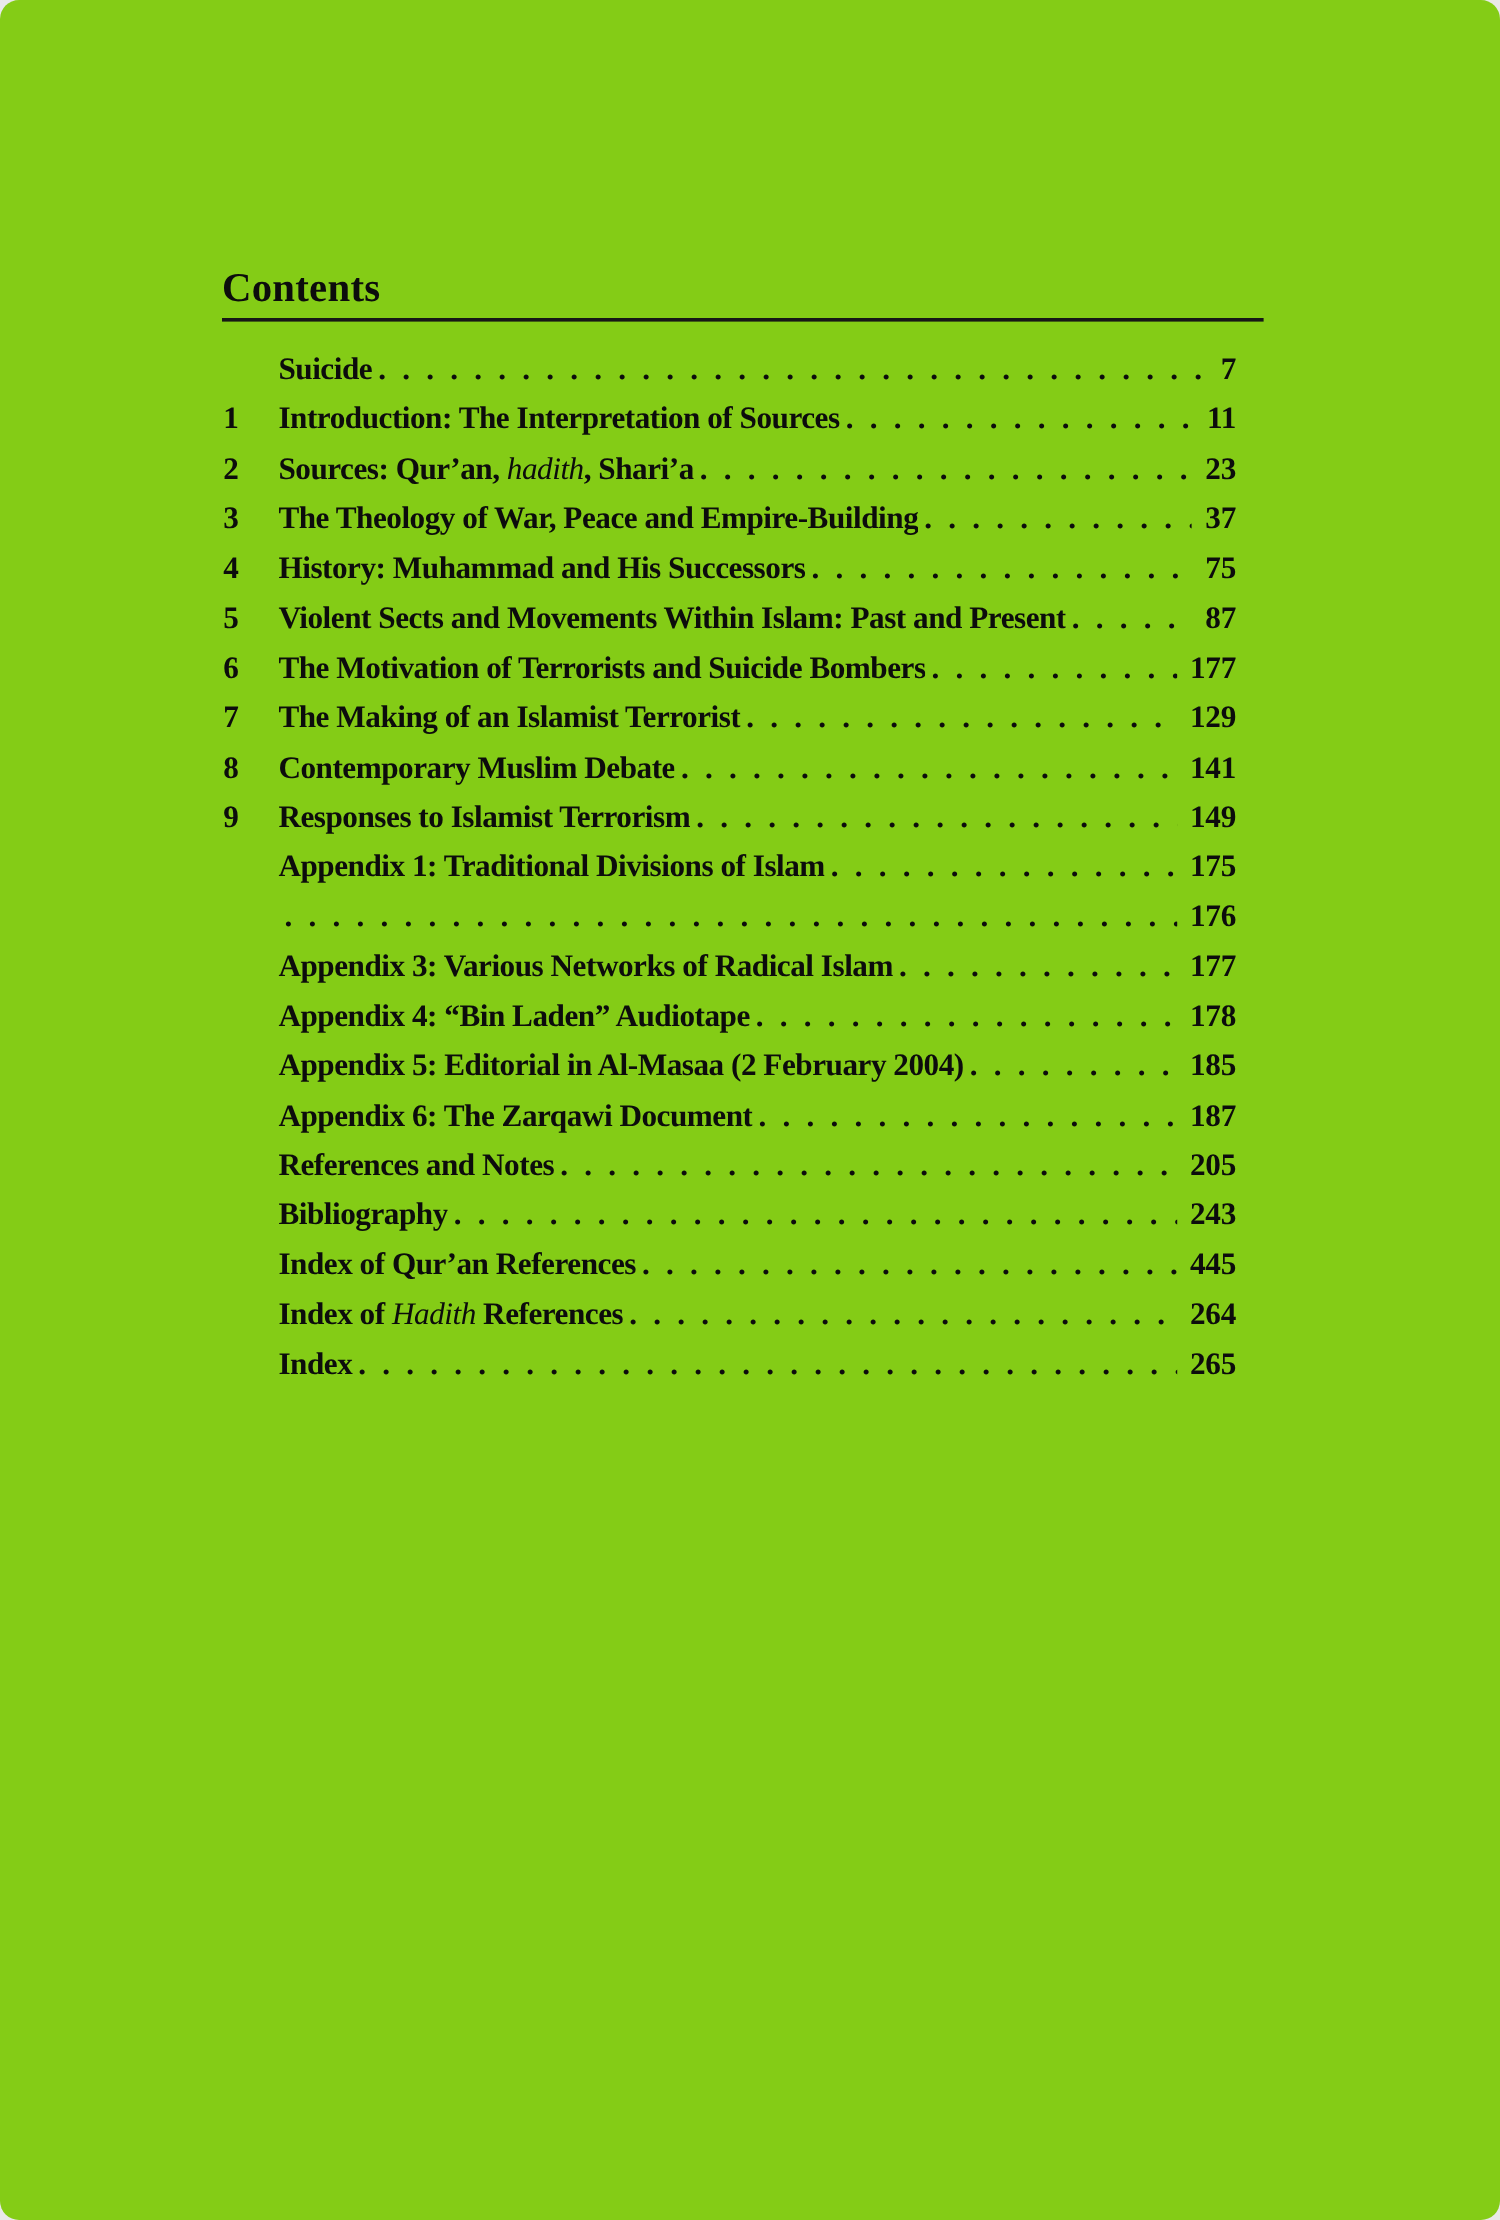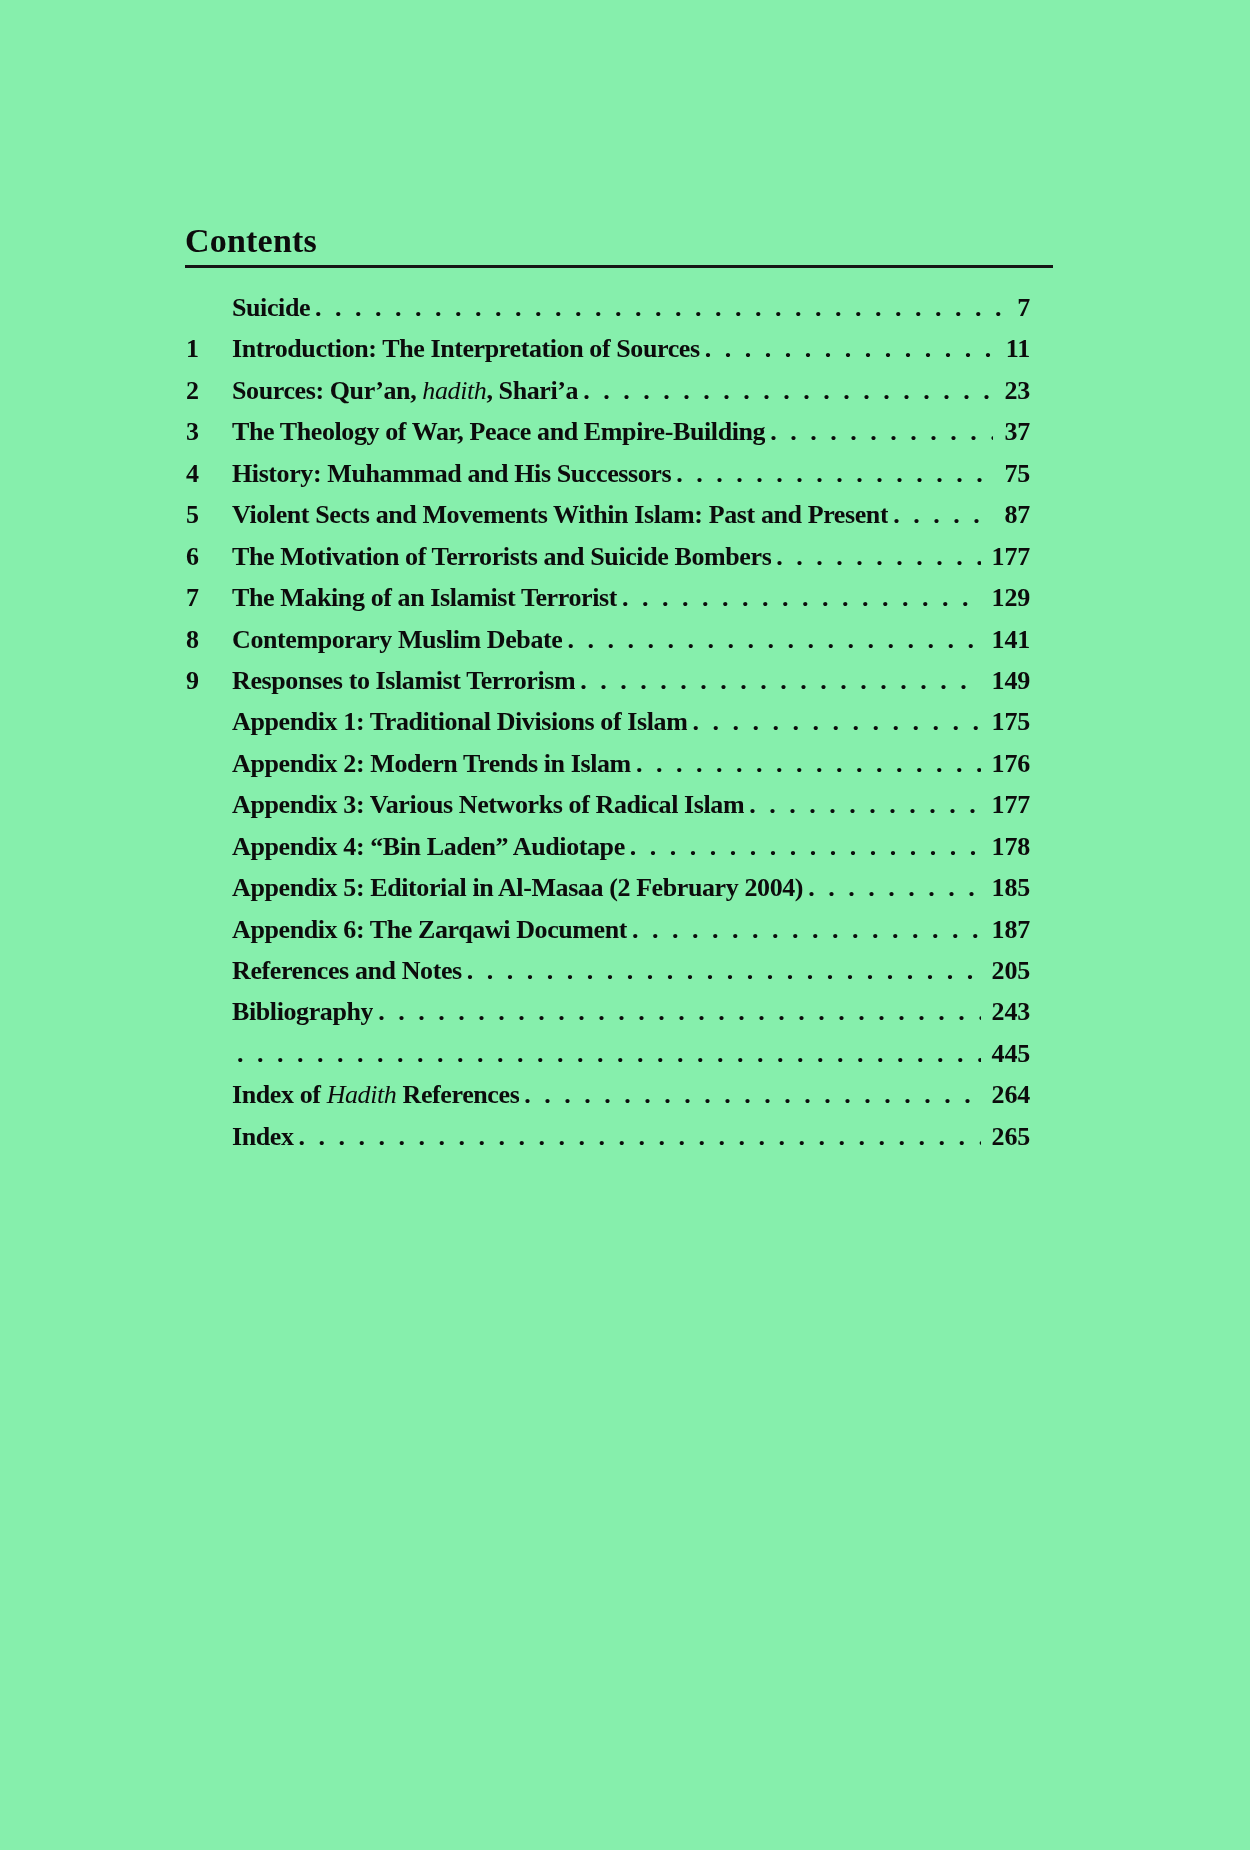--- a/index.html
+++ b/index.html
@@ -79,21 +79,21 @@
     letter-spacing: 3.5px;
   }
   .toc-page-num {
     flex: 0 0 auto;
     letter-spacing: -0.2px;
   }
 </style>
 </head>
 <body>
 
-<div class="page" style="color: rgb(12, 12, 12); background: #86efac;">
+<div class="page" style="color: rgb(12, 12, 12); background: #84cc16; border-radius: 16px;">
   <div class="toc-title">Contents</div>
   <div class="title-rule" style="background: rgb(22, 22, 22);"></div>
   <div class="toc-list">
       <div class="toc-row">
     <span class="toc-num"></span>
     <span class="toc-entry-title"><span>Suicide</span></span>
     <span class="toc-leader"></span>
     <span class="toc-page-num">7</span>
   </div>
       <div class="toc-row">
@@ -151,21 +151,20 @@
     <span class="toc-page-num">149</span>
   </div>
       <div class="toc-row">
     <span class="toc-num"></span>
     <span class="toc-entry-title"><span>Appendix 1: Traditional Divisions of Islam</span></span>
     <span class="toc-leader"></span>
     <span class="toc-page-num">175</span>
   </div>
       <div class="toc-row">
     <span class="toc-num"></span>
-    <span class="toc-entry-title"><span>Appendix 2: Modern Trends in Islam</span></span>
     <span class="toc-leader"></span>
     <span class="toc-page-num">176</span>
   </div>
       <div class="toc-row">
     <span class="toc-num"></span>
     <span class="toc-entry-title"><span>Appendix 3: Various Networks of Radical Islam</span></span>
     <span class="toc-leader"></span>
     <span class="toc-page-num">177</span>
   </div>
       <div class="toc-row">
@@ -193,20 +192,21 @@
     <span class="toc-page-num">205</span>
   </div>
       <div class="toc-row">
     <span class="toc-num"></span>
     <span class="toc-entry-title"><span>Bibliography</span></span>
     <span class="toc-leader"></span>
     <span class="toc-page-num">243</span>
   </div>
       <div class="toc-row">
     <span class="toc-num"></span>
+    <span class="toc-entry-title"><span>Index of Qur’an References</span></span>
     <span class="toc-leader"></span>
     <span class="toc-page-num">445</span>
   </div>
       <div class="toc-row">
     <span class="toc-num"></span>
     <span class="toc-entry-title"><span>Index of </span><em>Hadith</em><span> References</span></span>
     <span class="toc-leader"></span>
     <span class="toc-page-num">264</span>
   </div>
       <div class="toc-row">

